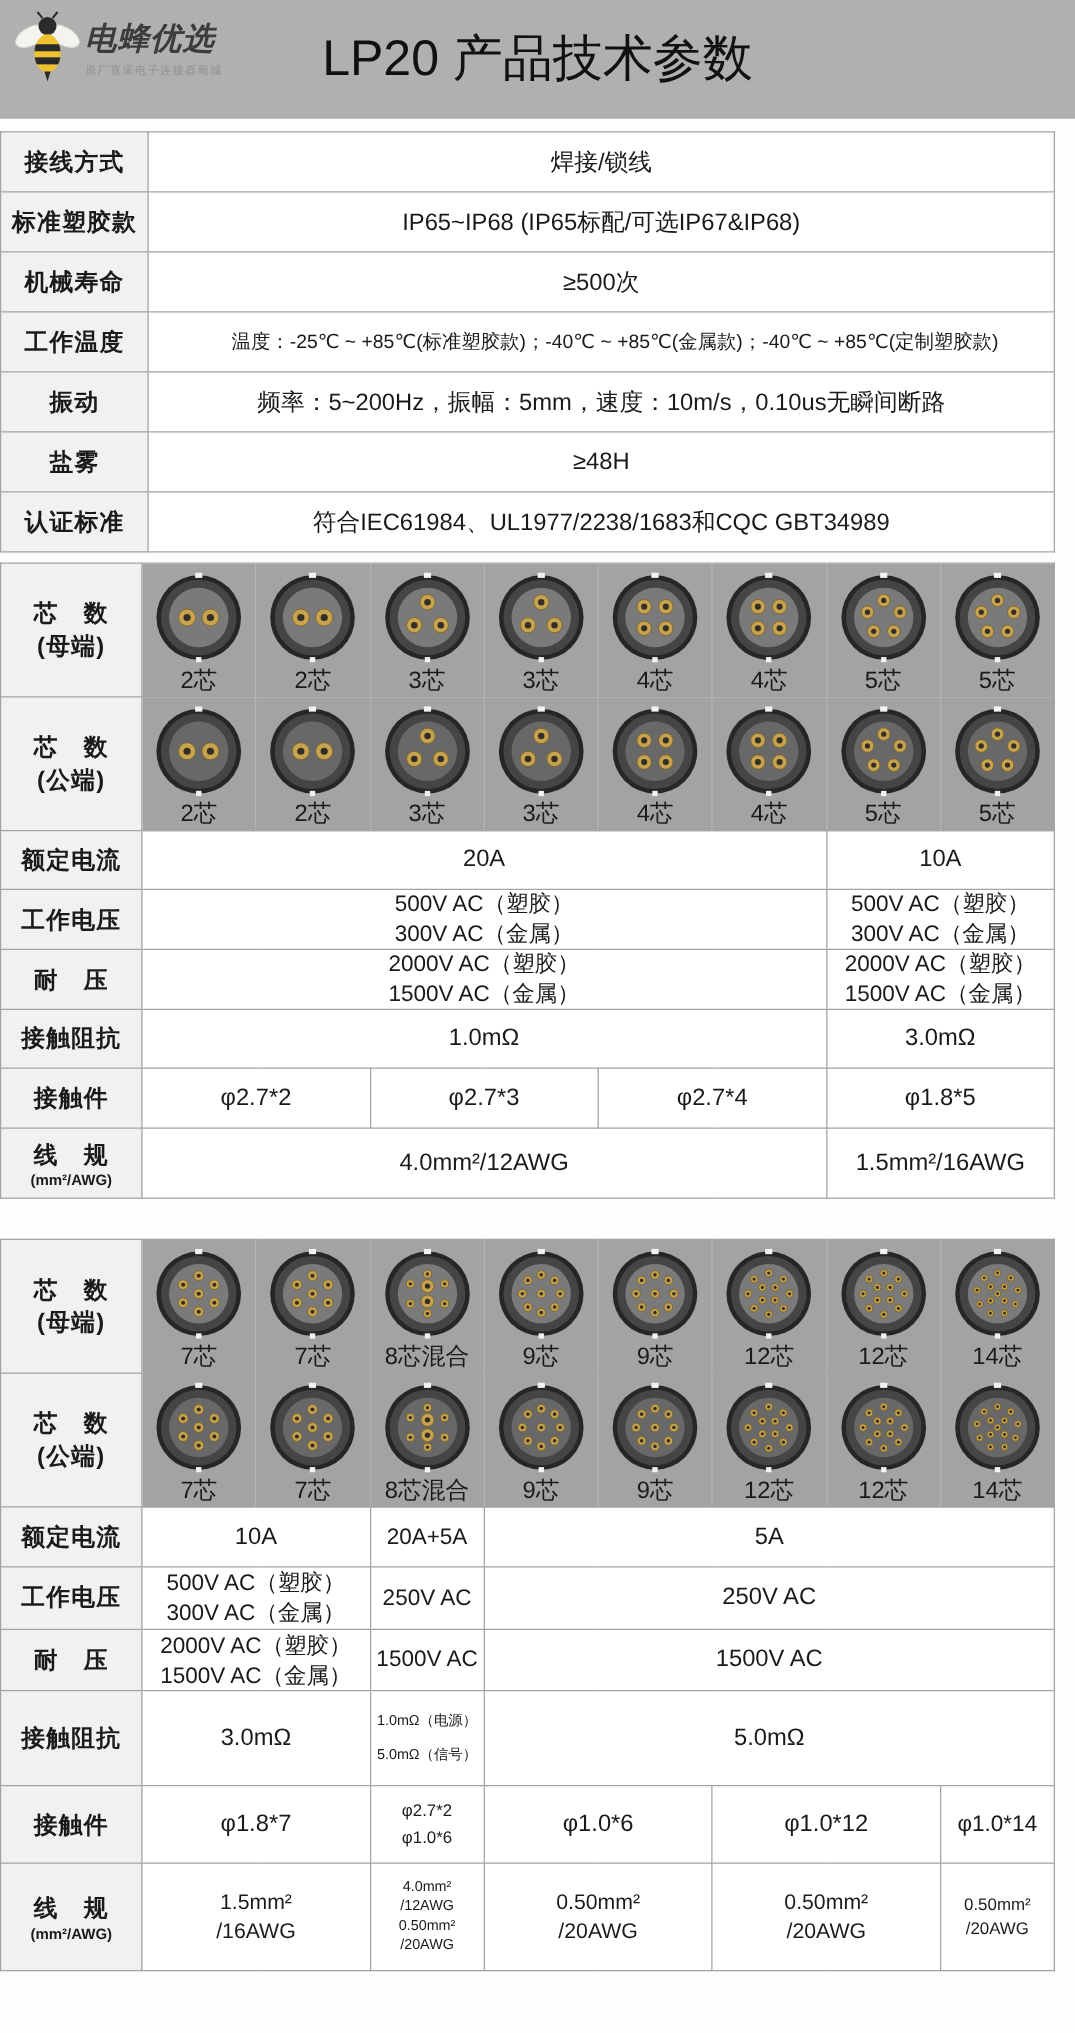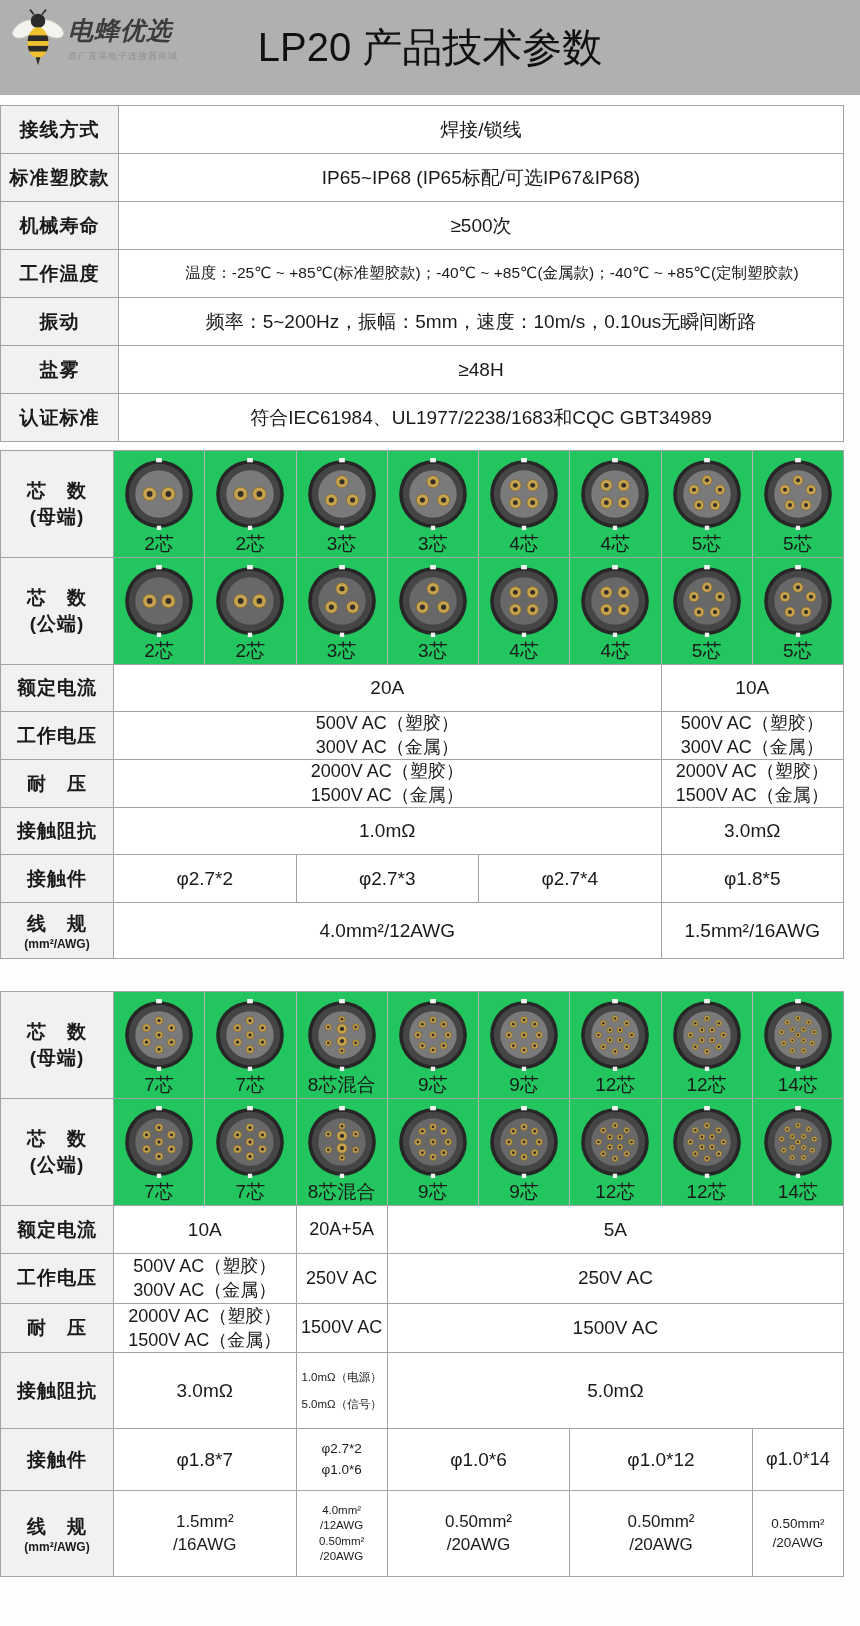--- a/index.html
+++ b/index.html
@@ -22,21 +22,21 @@
   th{background:#f1f1f1;font-weight:700;font-size:19px;letter-spacing:1px;}
   td{font-size:19px;text-align:center;}
   .spec1{margin-top:10px;}
   .spec1 tr{height:48px;}
   .spec1 th{width:113px;}
   td.tight{font-size:15.5px;white-space:nowrap;padding-left:24px;}
   .gap8{height:8px;}
   .gap32{height:32px;}
   
   .gtable col.lab{width:113px;}
-  .connstrip{padding:0;background:#22c55e;}
+  .connstrip{padding:0;background:#a3a3a3;}
   .connrow{display:flex;height:100%;}
   .conn-cell{flex:1 1 0;display:flex;flex-direction:column;align-items:center;justify-content:flex-start;
     border-right:1px solid #b5b5b5;padding-top:7px;box-sizing:border-box;}
   .conn-cell:last-child{border-right:none;}
   .conn-label{font-size:19px;color:#1a1a1a;margin-top:1px;white-space:nowrap;}
   tr.connr{height:103px;}
   .v2 div{line-height:1.28;}
   .sublabel{font-size:12px;letter-spacing:0;font-weight:700;}
   td.sm2 div{font-size:11.5px;line-height:2.3;white-space:nowrap;}
   td.md2 div{font-size:13.5px;line-height:1.5;white-space:nowrap;}

